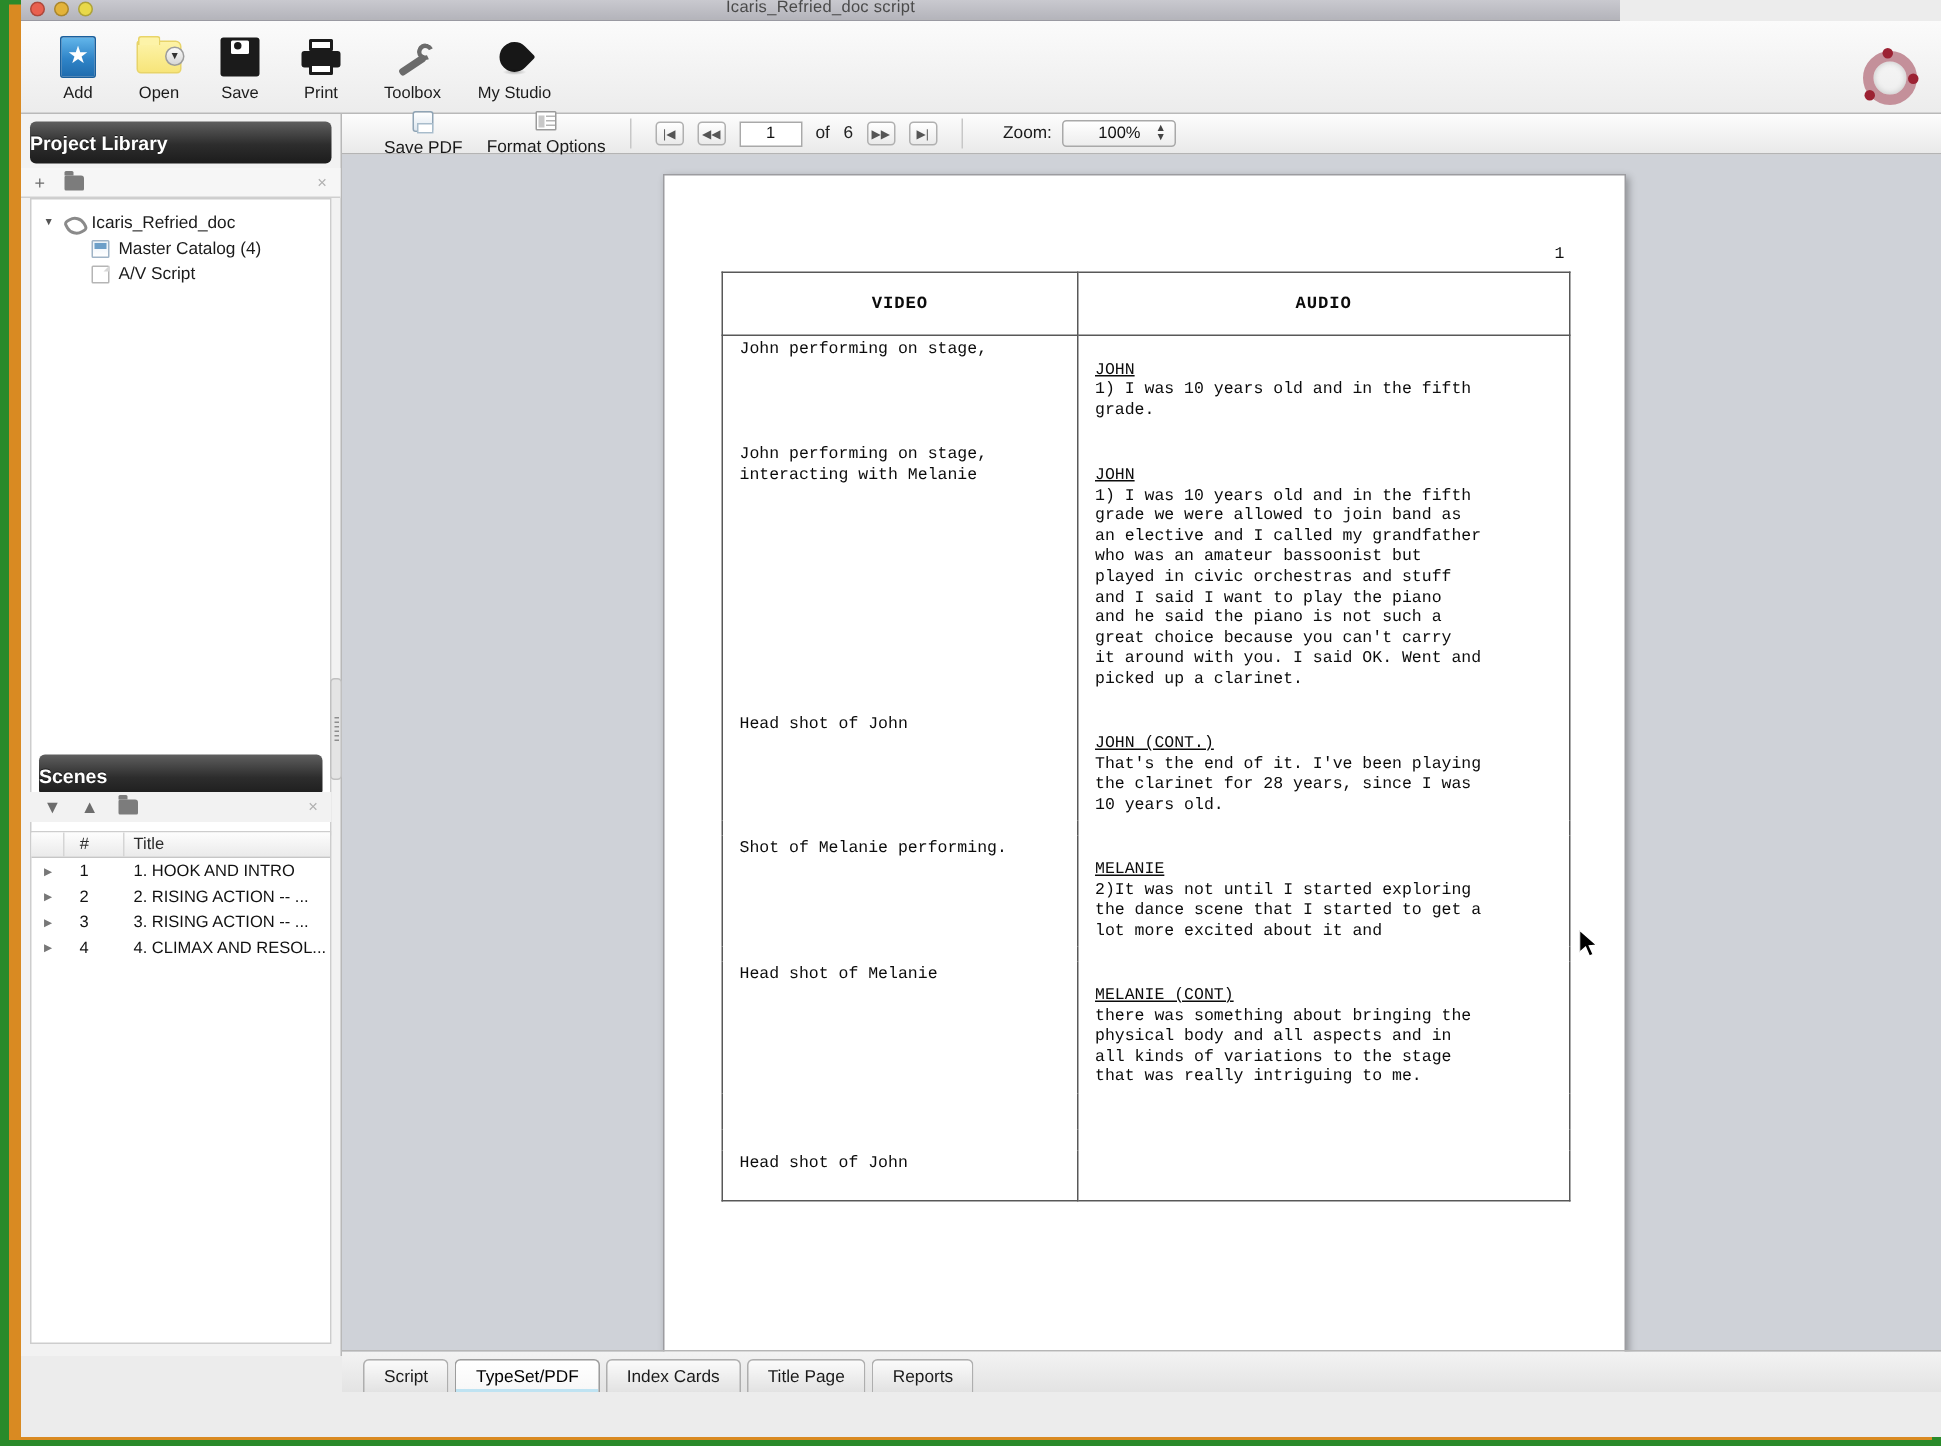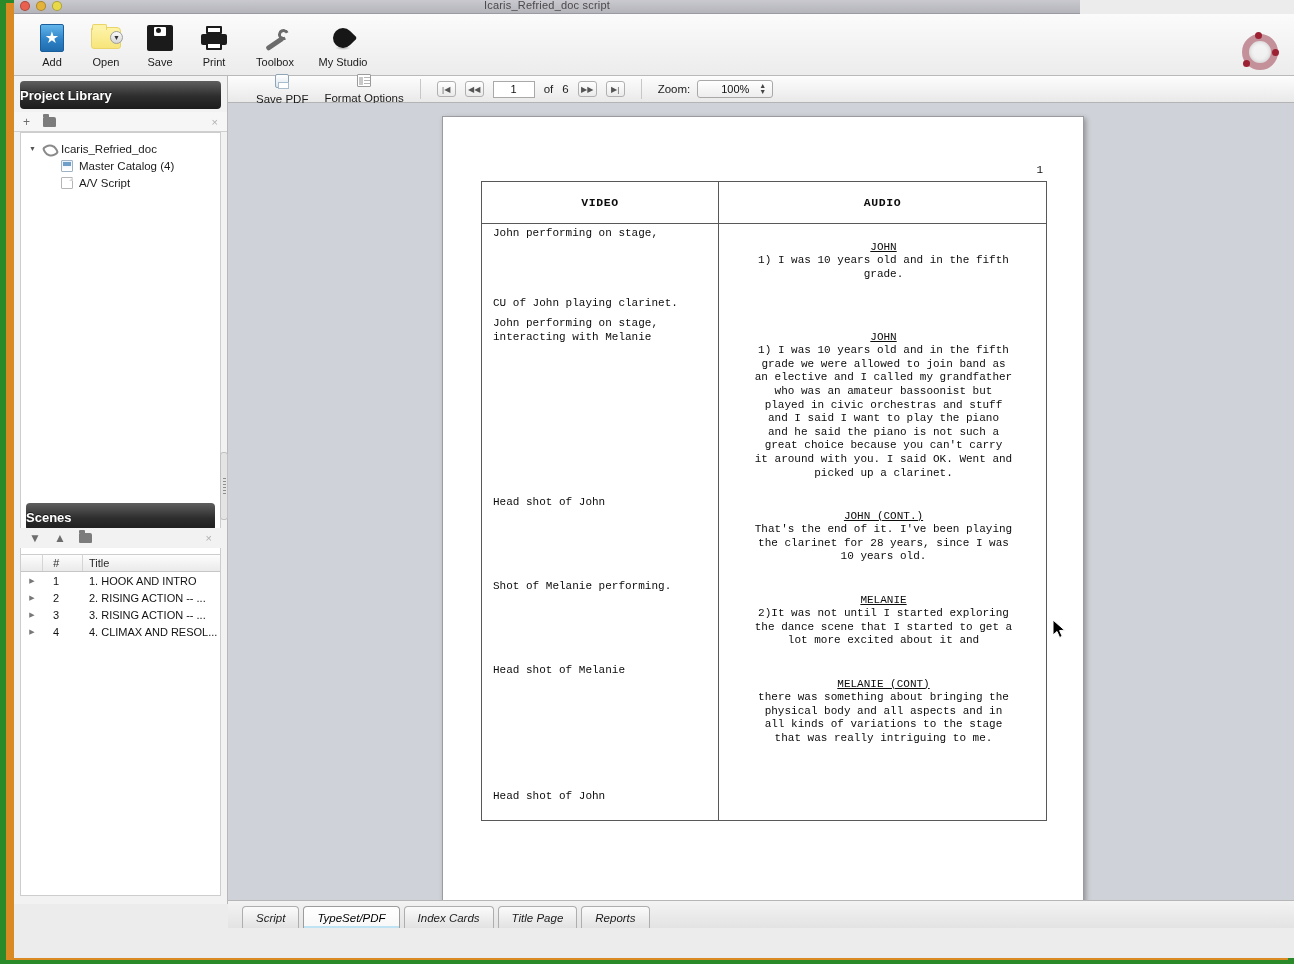--- a/index.html
+++ b/index.html
@@ -184,21 +184,21 @@
     width: 19px; height: 16px; border: 1px solid #b0b0b0; border-radius: 3px;
     background: linear-gradient(180deg,#ffffff 0%, #eaeaea 100%);
     font-size: 8px; color: #555; display: flex; align-items: center; justify-content: center;
     cursor: default;
   }
   .pagefield {
     width: 42px; height: 17px; border: 1px solid #a9a9a9; background: #fff;
     font-size: 11px; text-align: center; line-height: 15px; color: #111;
   }
   .oftxt { font-size: 11.5px; color: #222; }
-  .zoomlbl { margin-left: 0; font-size: 11.5px; }
+  .zoomlbl { margin-left: 11px; font-size: 11.5px; }
   .zoomsel {
     width: 76px; height: 18px; border: 1px solid #a9a9a9; border-radius: 3px;
     background: linear-gradient(180deg,#ffffff 0%, #ededed 100%);
     display: flex; align-items: center; justify-content: center;
     font-size: 11px; position: relative; margin-left: 7px; color: #111;
   }
   .zoomsel .arrows { position: absolute; right: 6px; font-size: 7px; line-height: 6px; color: #444; }
 
   
   .sidebar {
@@ -316,21 +316,21 @@
     font-weight: bold; font-size: 11.5px; letter-spacing: .6px;
     height: 42px; vertical-align: middle;
   }
   .av-table th.v { width: 237px; }
   .av-table td {
     border-left: 1px solid #585858; border-right: 1px solid #585858;
     vertical-align: top; padding: 3px 9px 3px 11px;
     line-height: 13.6px;
   }
   .av-table td.video { width: 237px; white-space: pre-line; }
-  .av-table td.audio { white-space: pre-line; text-align: center; }
+  .av-table td.audio { white-space: pre-line; }
   .av-table tr.last td { border-bottom: 1px solid #585858; }
   .cue { text-decoration: underline; display: block; }
   .spacer-row td { height: 10px; padding: 0; }
 
   .cursor-arrow {
     position: absolute; left: 825px; top: 517px;
     width: 0; height: 0; pointer-events: none;
   }
   .cursor-arrow svg { display: block; }
 
@@ -342,21 +342,20 @@
     display: flex; align-items: flex-end; padding-left: 14px; gap: 4px;
   }
   .tab {
     height: 22px; min-width: 56px; padding: 0 13px;
     border: 1px solid #aeaeae; border-bottom: none;
     border-radius: 4px 4px 0 0;
     background: linear-gradient(180deg,#fbfbfb 0%, #e2e2e2 100%);
     font-size: 11.5px; color: #1b1b1b;
     display: flex; align-items: center; justify-content: center;
     cursor: default;
-    font-style: italic;
   }
   .tab.active {
     background: linear-gradient(180deg,#ffffff 0%, #f7f7f7 100%);
     border-color: #9c9c9c;
     color: #000;
     box-shadow: inset 0 -2px 0 #bfe3f2;
   }
 
   
   .statusbar {
@@ -598,24 +597,20 @@
             <td class="video">John performing on stage,</td>
             <td class="audio">
               <span class="cue">JOHN</span><span>1) I was 10 years old and in the fifth
 grade.</span>
             </td>
           </tr>
           <tr class="spacer-row">
                 <td></td>
                 <td></td>
               </tr>
-          <tr>
-            <td class="video">CU of John playing clarinet.</td>
-            <td class="audio"></td>
-          </tr>
           <tr>
             <td class="video">John performing on stage,
 interacting with Melanie</td>
             <td class="audio">
               <span class="cue">JOHN</span><span>1) I was 10 years old and in the fifth
 grade we were allowed to join band as
 an elective and I called my grandfather
 who was an amateur bassoonist but
 played in civic orchestras and stuff
 and I said I want to play the piano

